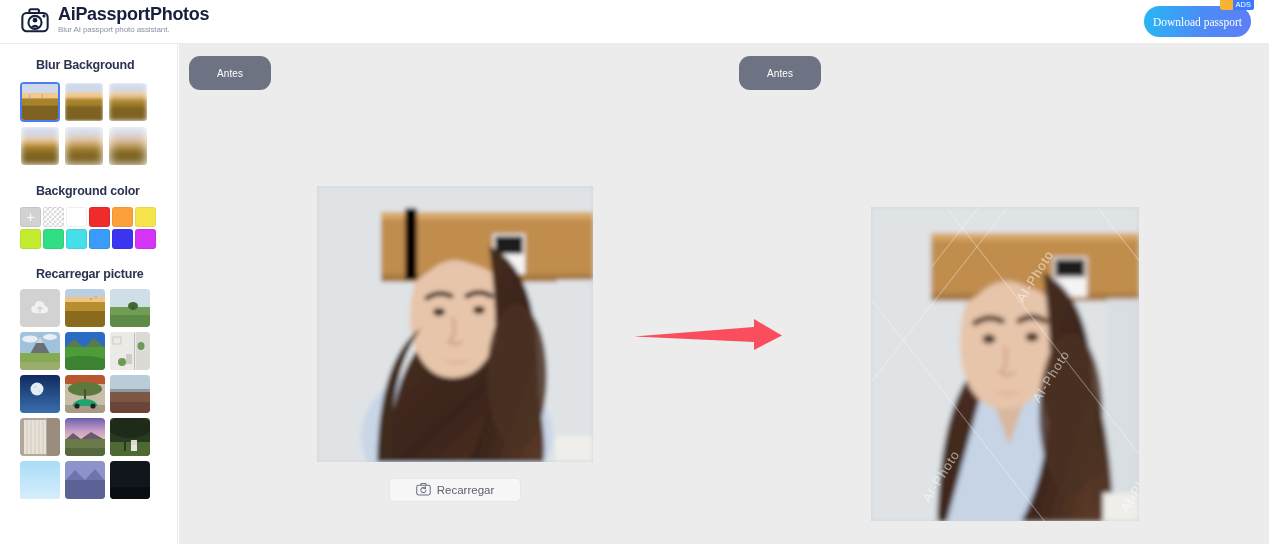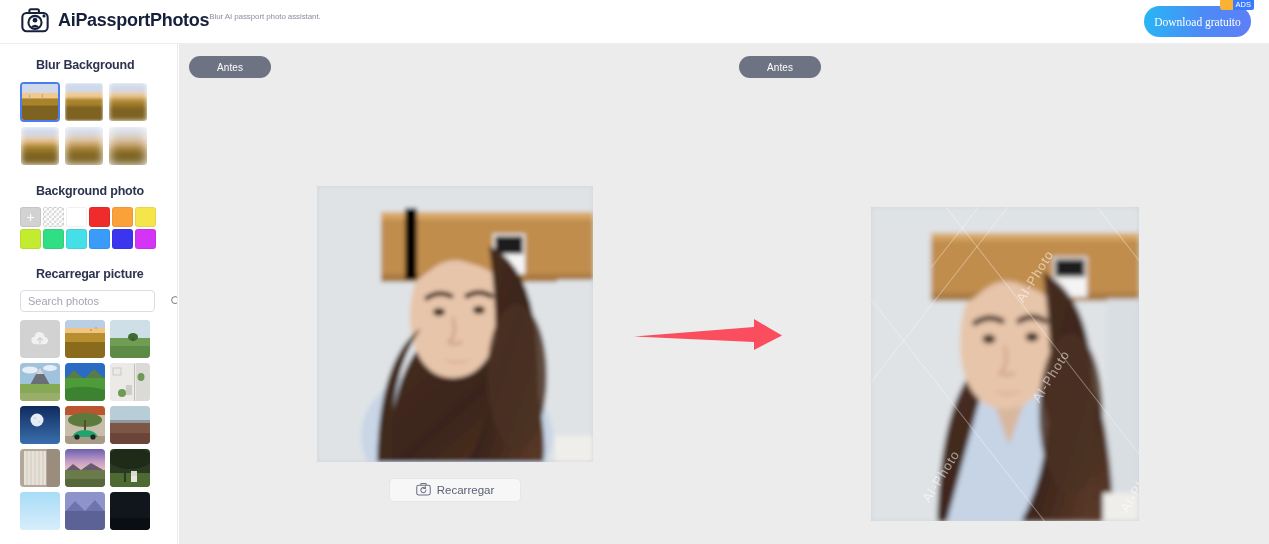--- a/index.html
+++ b/index.html
@@ -14,21 +14,21 @@
   
   .header {
     position: absolute; top: 0; left: 0;
     width: 1269px; height: 44px;
     background: #ffffff;
     border-bottom: 1px solid #ececec;
     z-index: 20;
   }
   .brand { position: absolute; left: 20px; top: 5px; display: flex; align-items: center; gap: 8px; }
   .brand-icon { width: 30px; height: 30px; display: block; }
-  .brand-text { display: flex; flex-direction: row; justify-content: flex-start; }
+  .brand-text { display: flex; flex-direction: column; justify-content: flex-start; }
   .brand-title {
     font-size: 18px; font-weight: bold; color: #16203c;
     letter-spacing: -0.3px; line-height: 19px;
   }
   .brand-sub { font-size: 8px; color: #8b90a0; line-height: 11px; letter-spacing: -0.1px; }
 
   .header-actions { position: absolute; right: 18px; top: 6px; display: flex; align-items: center; gap: 12px; }
   .btn-download {
     position: relative;
     width: 107px; height: 31px;
@@ -141,21 +141,21 @@
   .upload-tile { background: #d2d2d2; display: flex; align-items: center; justify-content: center; }
 
   
   .canvas {
     position: absolute; top: 44px; left: 179px;
     width: 1090px; height: 500px;
     background: #ececec;
   }
   .pill {
     position: absolute;
-    height: 22px; border-radius: 11px;
+    height: 34px; border-radius: 11px;
     background: #6e7384; color: #ffffff;
     font-size: 10px; display: flex;
     align-items: center; justify-content: center;
     letter-spacing: 0.1px;
   }
   .pill-antes { left: 10px; top: 12px; width: 82px; }
   .pill-depois { left: 560px; top: 12px; width: 82px; }
 
   .img-before {
     position: absolute; left: 138px; top: 142px;
@@ -217,21 +217,21 @@
       </svg>
     </span>
     <span class="brand-text">
       <span class="brand-title">AiPassportPhotos</span>
       <span class="brand-sub">Blur AI passport photo assistant.</span>
     </span>
   </div>
 
   <div class="header-actions">
     <button class="btn-download">
-      <span>Download gratuito</span>
+      <span>Download passport</span>
       <span class="ads-badge">
         <span class="ads-ico"></span>
         <span class="ads-lbl">ADS</span>
       </span>
     </button>
   </div>
 </div>
 
 <div class="sidebar">
 
@@ -327,21 +327,21 @@
           <rect width="40" height="15" fill="#cfd9ea"></rect>
             <rect y="11" width="40" height="7" fill="#f3c98a"></rect>
           <rect y="17" width="40" height="23" fill="#a8832c"></rect>
             <rect y="25" width="40" height="15" fill="#6d5518"></rect>
         </g>
       </svg>
     </div>
   </div>
 
   <div style="height:18px"></div>
-  <div class="section-title">Background photo</div>
+  <div class="section-title">Background color</div>
 
   <div class="color-grid">
     <div class="swatch add">
       <span>+</span>
     </div>
     <div class="swatch transparent"></div>
     <div class="swatch" style="background:#ffffff"></div>
     <div class="swatch" style="background:#ef2b2b"></div>
     <div class="swatch" style="background:#fca13a"></div>
     <div class="swatch" style="background:#f6e54a"></div>
@@ -349,29 +349,20 @@
     <div class="swatch" style="background:#30df83"></div>
     <div class="swatch" style="background:#45dfe8"></div>
     <div class="swatch" style="background:#3a9bfb"></div>
     <div class="swatch" style="background:#3c35f0"></div>
     <div class="swatch" style="background:#d434f5"></div>
   </div>
 
   <div style="height:18px"></div>
   <div class="section-title">Recarregar picture</div>
 
-  <div class="search-wrap">
-    <input class="search-input" type="text" placeholder="Search photos" style="">
-    <span class="search-ico">
-      <svg viewBox="0 0 16 16" width="12" height="12">
-        <circle cx="6.8" cy="6.8" r="4.6" fill="none" stroke="#6f7484" stroke-width="1.3"></circle>
-        <line x1="10.2" y1="10.2" x2="14" y2="14" stroke="#6f7484" stroke-width="1.3" stroke-linecap="round"></line>
-      </svg>
-    </span>
-  </div>
 
   <div class="photo-grid">
     <div class="photo-thumb upload-tile">
       <span>
         <svg viewBox="0 0 30 24" width="22" height="18">
           <path d="M8 19 a5 5 0 0 1 -0.3 -9.98 A6.6 6.6 0 0 1 21.3 9.3 A4.9 4.9 0 0 1 22 19 Z" fill="#f1f1f1"></path>
           <path d="M15 17.5 V10.5 M11.8 13.4 L15 10.2 L18.2 13.4" stroke="#d2d2d2" stroke-width="1.8" fill="none" stroke-linecap="round" stroke-linejoin="round"></path>
         </svg>
       </span>
     </div>

